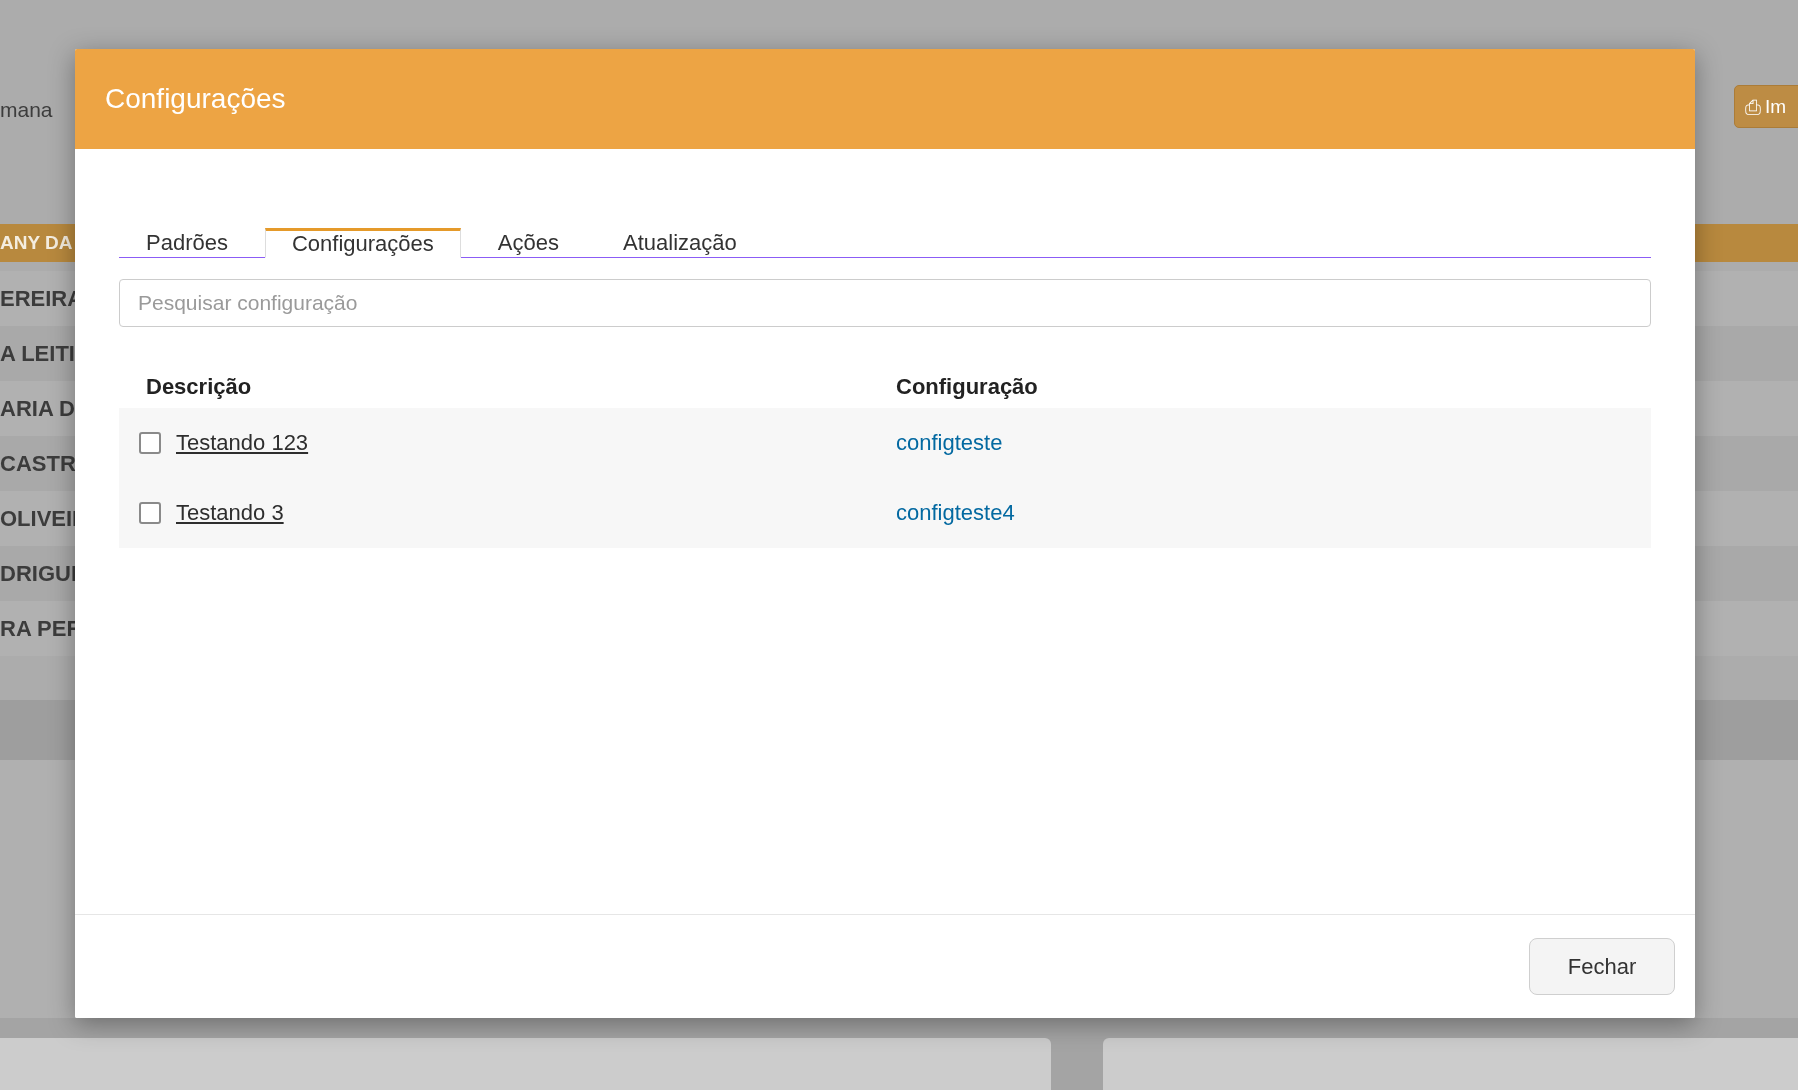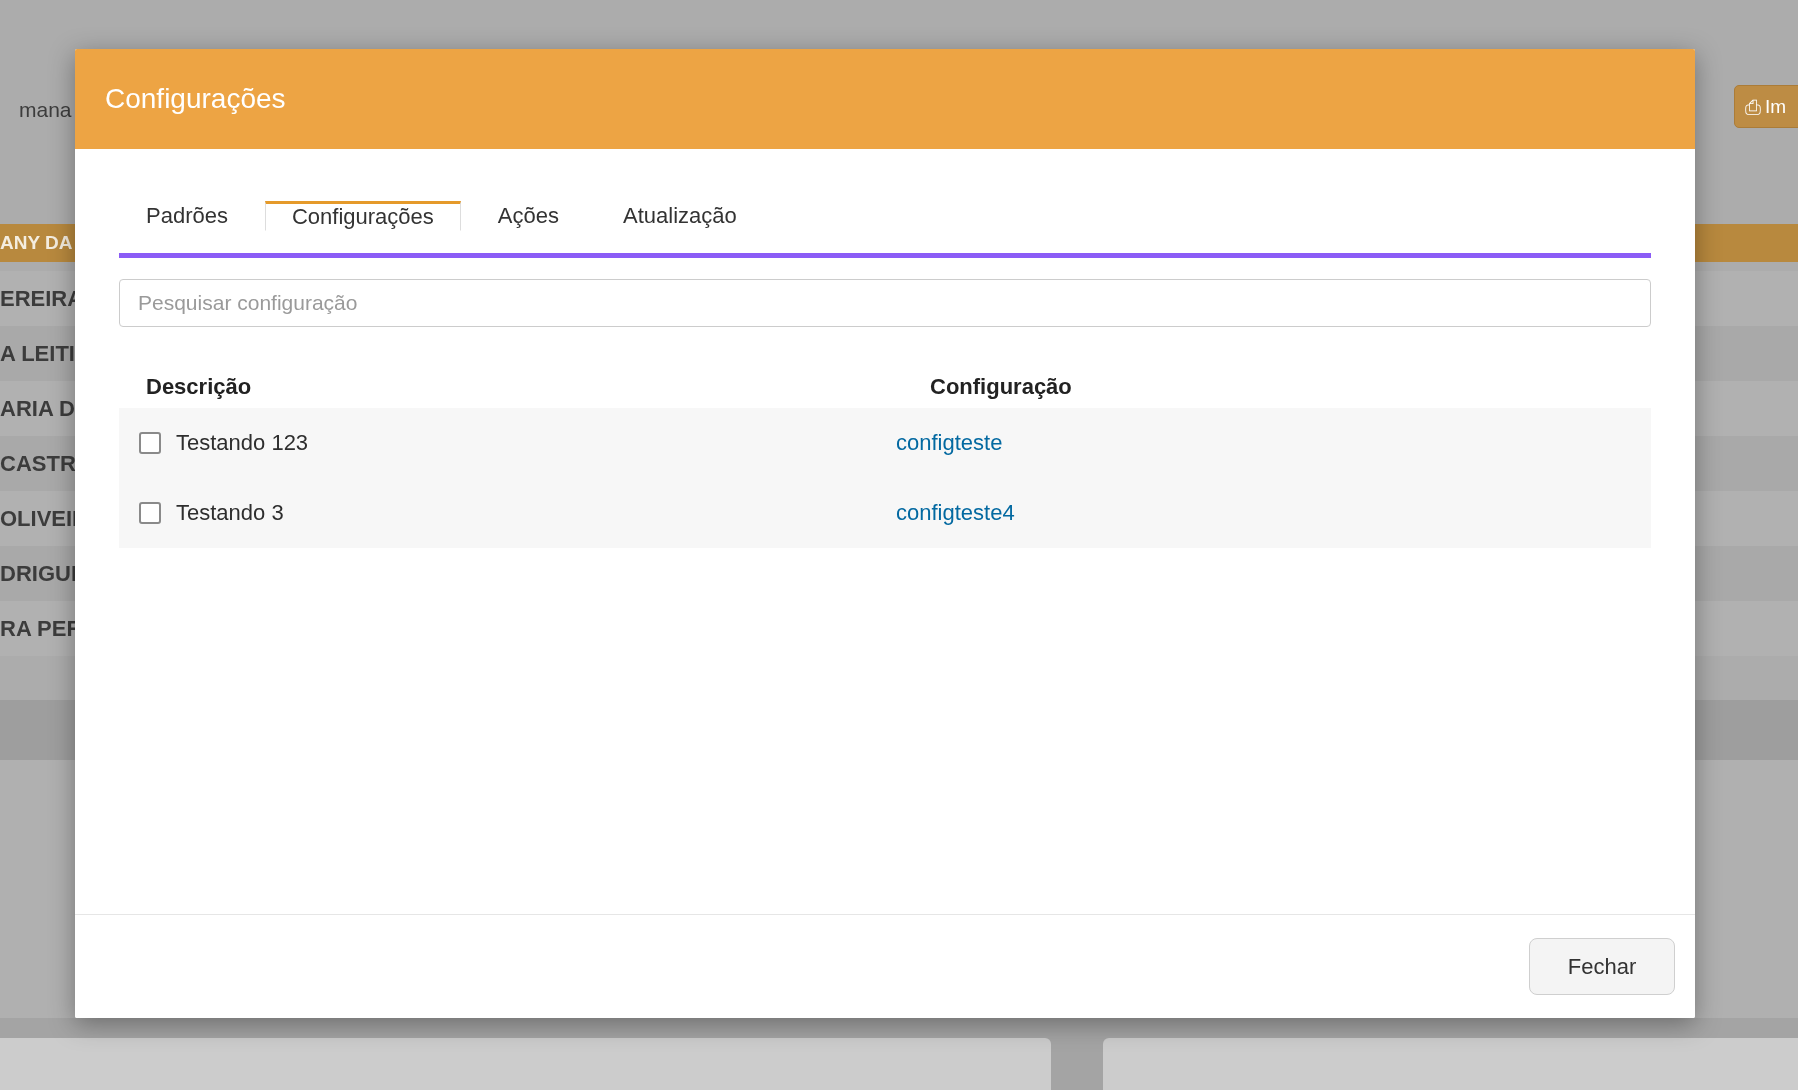--- a/index.html
+++ b/index.html
@@ -26,21 +26,21 @@
   .bd-name-row { position: absolute; left: 0; right: 0; height: 55px;
                  display: flex; align-items: center;
                  color: #3c3c3c; font-weight: bold; font-size: 22px; }
   .bd-name-a { background: #b1b1b1; }
   .bd-name-b { background: #a9a9a9; }
   .bd-mid-band      { top: 700px; height: 60px; background: #9e9e9e; }
   .bd-lower         { top: 760px; height: 278px; background: #b0b0b0; }
   .bd-bottom        { top: 1018px; height: 72px; background: #a4a4a4; }
   .bd-mana {
     position: absolute; left: 0; top: 98px;
-    color: #3d3d3d; font-size: 21px; margin-left: 19px;
+    color: #3d3d3d; font-size: 21px;
   }
   .bd-print {
     position: absolute; left: 1734px; top: 85px; width: 80px; height: 43px;
     background: #bd8c44; border: 1px solid #ab7c38; border-radius: 5px 0 0 5px;
     color: #fff; font-size: 19px; font-family: inherit;
     display: flex; align-items: center; gap: 4px; padding-left: 10px;
     cursor: pointer;
   }
   .bd-print .glyph { font-size: 20px; line-height: 1; }
   .bd-panel {
@@ -63,22 +63,22 @@
     background: #eda444;
     display: flex; align-items: center;
     padding-left: 30px;
     border-radius: 2px 2px 0 0;
   }
   .modal-title { color: #ffffff; font-size: 28px; font-weight: 400; }
 
   
   .tabs {
     position: absolute; left: 44px; right: 44px; top: 129px; height: 80px;
-    display: flex; align-items: center;
-    border-bottom: 5px solid #8b5cf6;
+    display: flex; align-items: flex-end;
+    border-bottom: 1px solid #8b5cf6;
     padding-left: 0; list-style: none;
   }
   .tab {
     display: flex; align-items: center;
     padding: 0 26px; margin-right: 10px;
     font-size: 22px; color: #333333;
     cursor: pointer;
     border: 1px solid transparent;
     position: relative; top: 0;
   }
@@ -98,39 +98,39 @@
     border: 1px solid #cccccc; border-radius: 4px;
     font-size: 21px; font-family: inherit; color: #0c4a6e;
     padding: 0 18px; outline: none; background: #fff;
   }
   .search-input::placeholder { color: #9a9a9a; }
 
   
   .tbl-header { position: absolute; left: 44px; right: 44px; top: 325px; height: 34px; }
   .tbl-header .col { position: absolute; font-size: 22px; font-weight: bold; color: #222; }
   .col-desc   { left: 11px; margin-left: 16px; }
-  .col-config { left: 777px; margin-left: 34px; }
+  .col-config { left: 777px; }
 
   .tbl-rows { position: absolute; left: 44px; right: 44px; top: 359px; }
   .tbl-row {
     position: relative; height: 70px;
   }
   .tbl-row.odd  { background: #f7f7f7; }
   .tbl-row.even { background: #ffffff; }
   .row-check {
     position: absolute; left: 20px; top: 24px;
     width: 22px; height: 22px;
     appearance: none; -webkit-appearance: none;
     border: 2px solid #8a8a8a; border-radius: 3px;
     background: #ffffff; cursor: pointer;
   }
   .row-desc {
     position: absolute; left: 57px; top: 0; height: 70px;
     display: flex; align-items: center;
-    font-size: 22px; color: #2e2e2e;
+    font-size: 22px; color: #2e2e2e; text-decoration: underline;
   }
   .row-config {
     position: absolute; left: 777px; top: 0; height: 70px;
     display: flex; align-items: center;
     font-size: 22px; color: #0369a1;
   }
 
   
   .modal-footer {
     position: absolute; left: 0; right: 0; bottom: 0; height: 104px;

